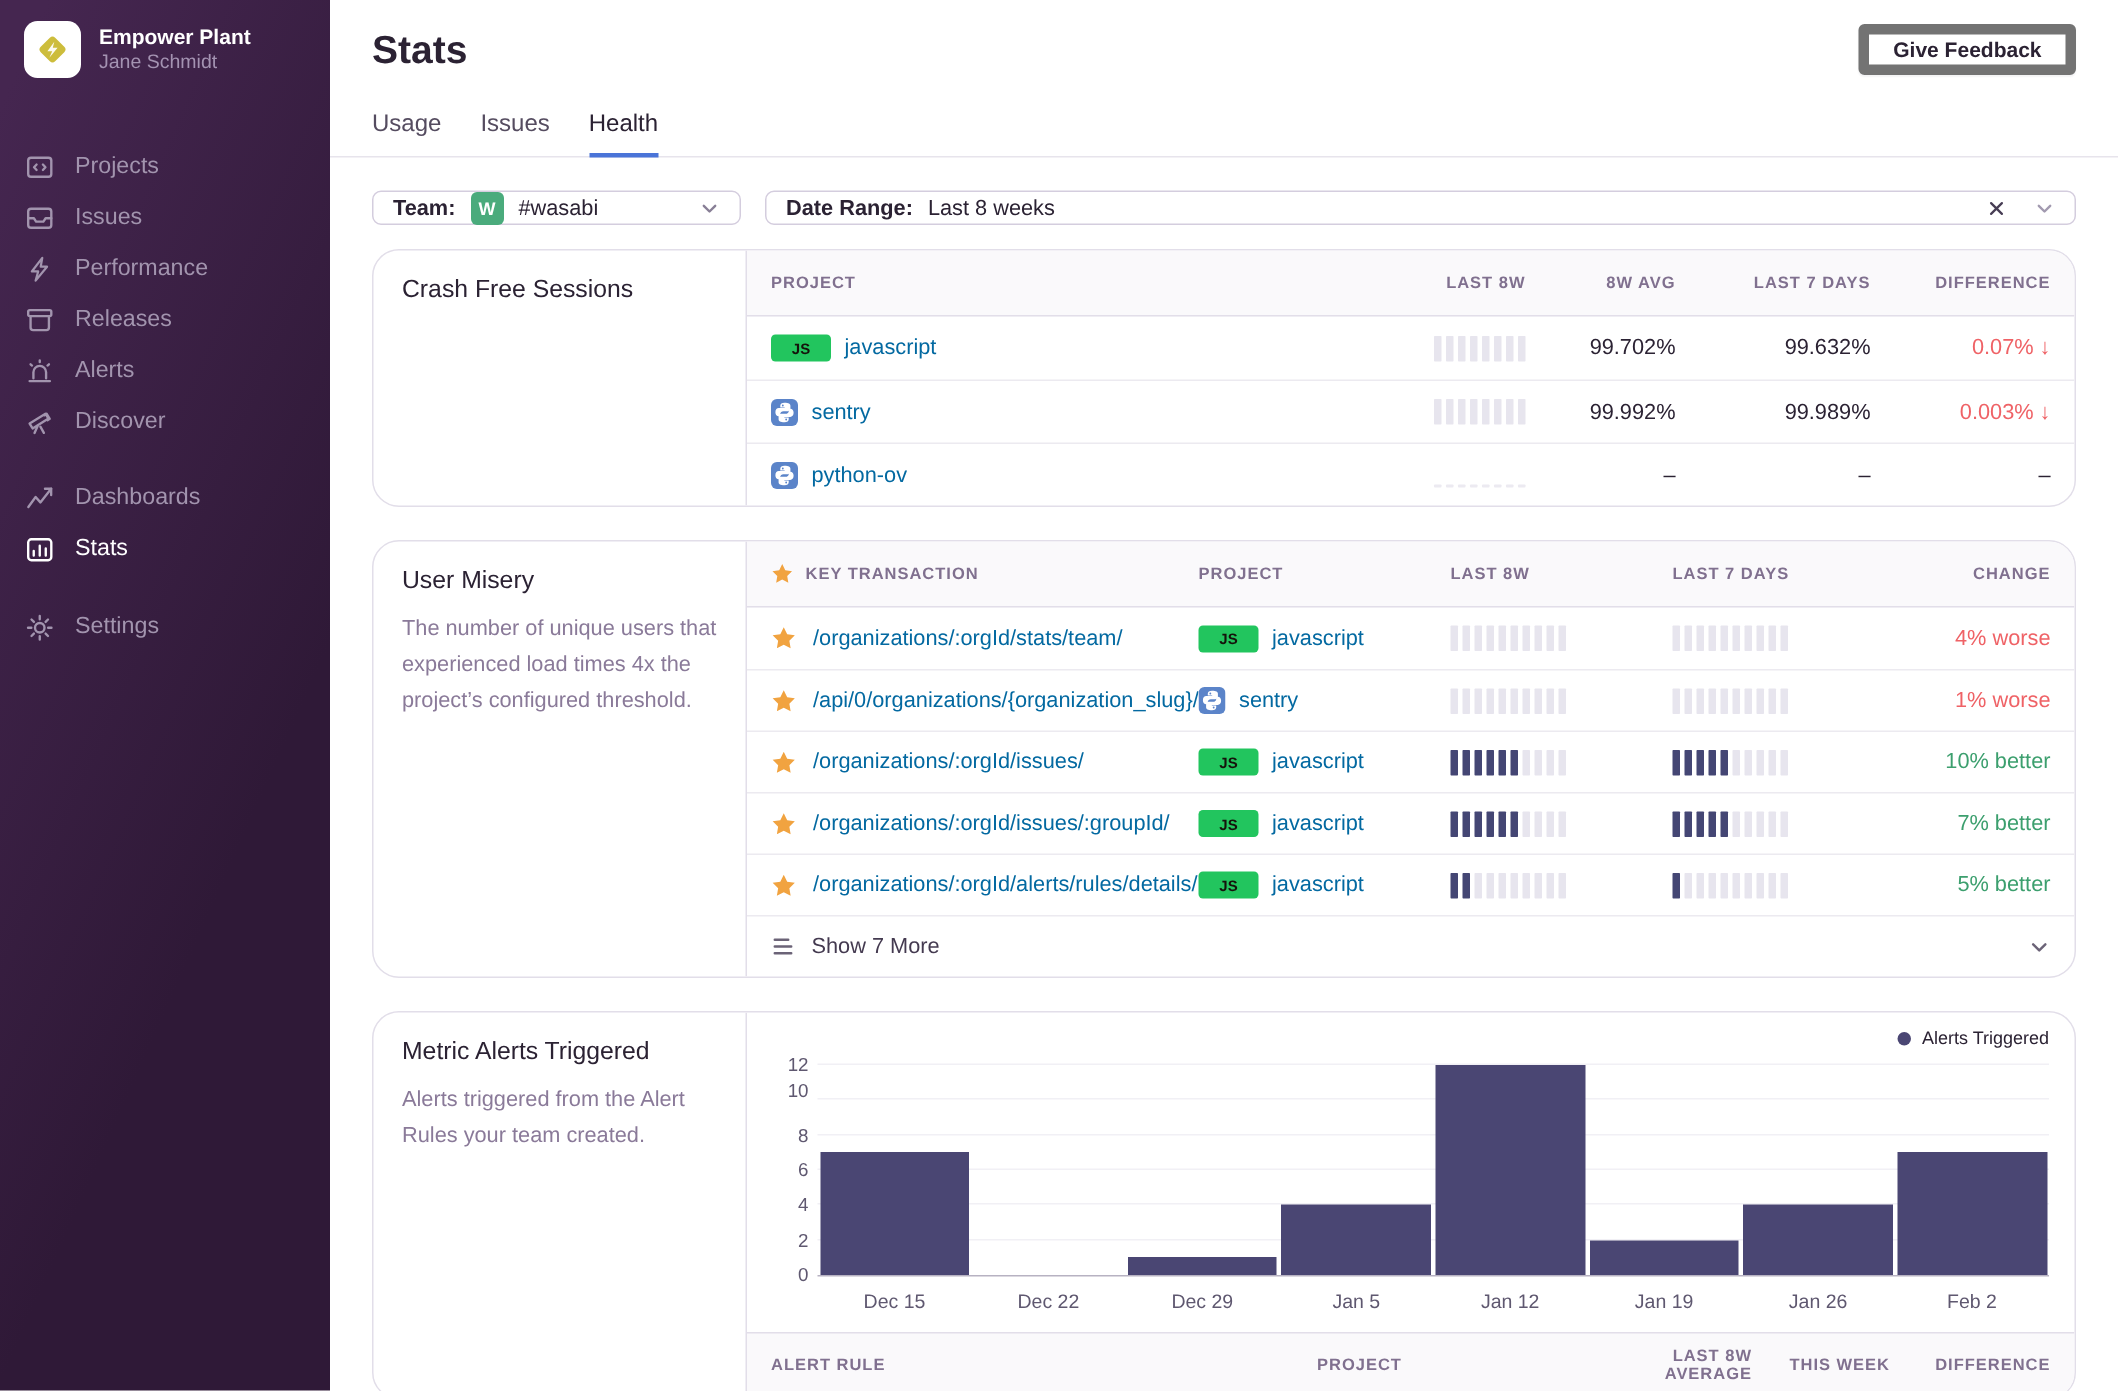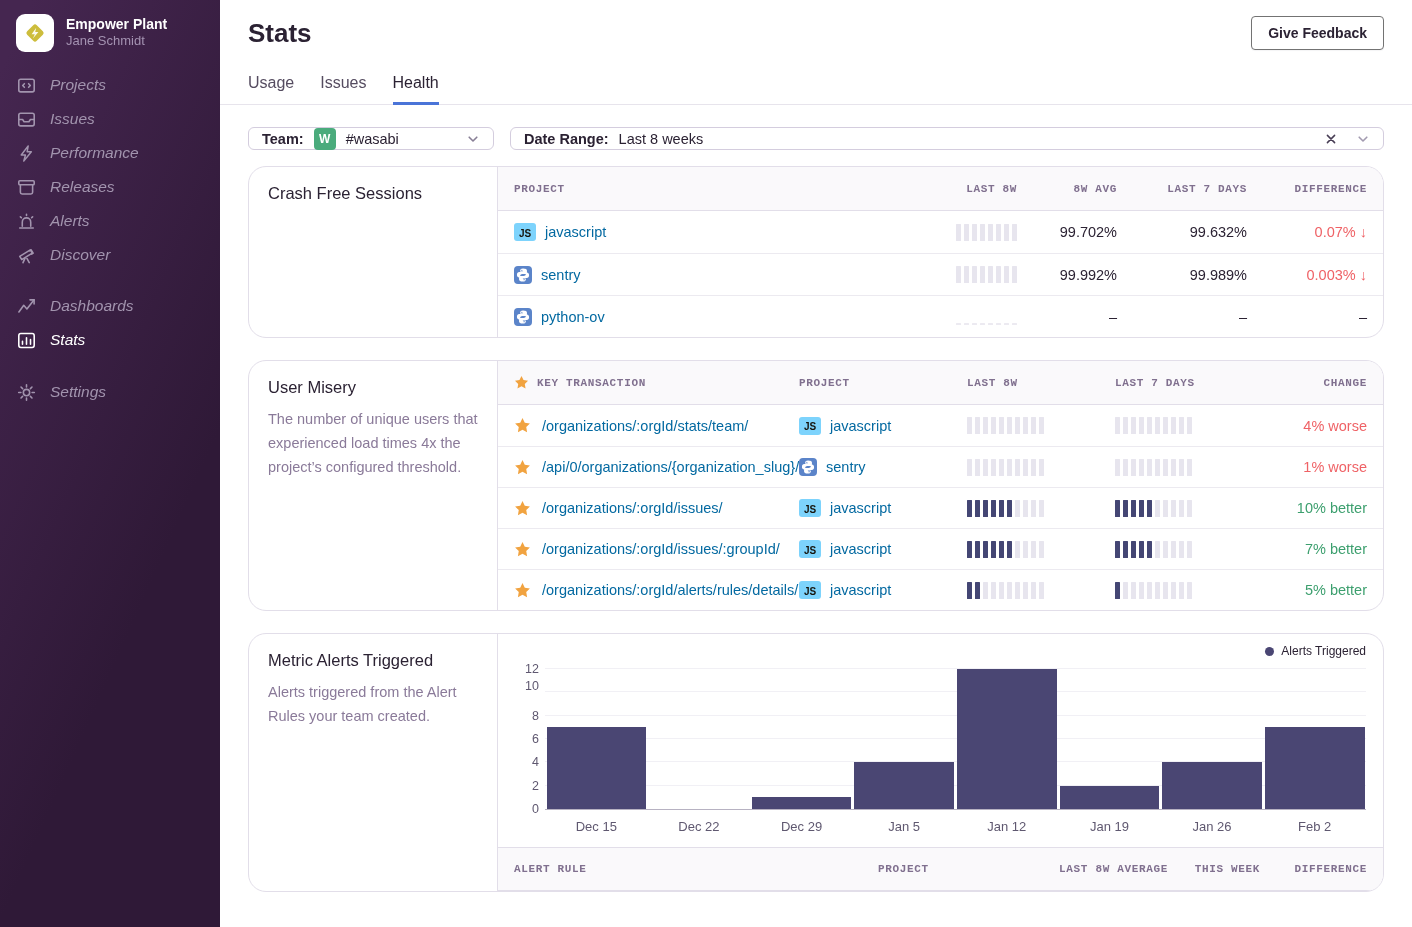--- a/index.html
+++ b/index.html
@@ -7,34 +7,34 @@
     font-family:"Liberation Sans","DejaVu Sans",sans-serif; color:#2b2233; }
 
   
   .sidebar { position:absolute; left:0; top:0; width:220px; height:927px;
     background:linear-gradient(294deg,#2f1937 35%,#452650 95%); }
   .org-header { display:flex; align-items:center; gap:12px; padding:14px 16px 0; }
   .org-avatar { width:38px; height:38px; background:#fff; border-radius:9px;
     display:flex; align-items:center; justify-content:center; flex:none; }
   .org-name { font-size:14px; font-weight:700; color:#fff; line-height:1.25; }
   .user-name { font-size:13px; color:#a493b2; line-height:1.3; }
-  .nav { margin-top:16px;font-style:italic; }
+  .nav { margin-top:42px; }
   .nav-item { display:flex; align-items:center; gap:14px; padding:7.5px 17px;
     color:#a294ae; font-size:15.5px; cursor:pointer; }
   .nav-item svg { flex:none; }
   .nav-item.active { color:#fff; }
   .nav-gap { height:17px; }
   .nav-gap.big { height:18px; }
 
   
   .main { position:absolute; left:220px; top:0; width:1192px; height:927px; background:#fff; }
   .page-header { display:flex; justify-content:space-between; align-items:flex-start;
     padding:16px 28px 0; }
   .page-title { font-size:26px; font-weight:700; color:#2b2233; margin-top:2px; }
-  .feedback-btn { height:34px; padding:0 16px; background:#fff; border:1px solid #737373;
+  .feedback-btn { height:34px; padding:0 16px; background:#fff; border:7px solid #737373;
     border-radius:4px; font-family:inherit; font-size:14px; font-weight:700; color:#2b2233;
     box-shadow:0 1px 1px rgba(40,30,60,.05); cursor:pointer; }
   .tabs { display:flex; gap:26px; padding:0 28px; margin-top:24px; border-bottom:1px solid #e7e4ec; }
   .tab { padding-bottom:10px; font-size:16px; color:#554c60; border-bottom:3px solid transparent;
     margin-bottom:-1px; cursor:pointer; }
   .tab.active { color:#2b2233; border-bottom-color:#4a74d8; }
 
   .content { padding:22px 28px 0; }
 
   
@@ -53,21 +53,21 @@
 
   
   .panel { display:flex; border:1px solid #e2dee9; border-radius:18px; background:#fff;
     margin-bottom:22px; overflow:hidden; }
   .panel-desc { width:249px; min-width:249px; border-right:1px solid #e2dee9; padding:17px 19px; }
   .panel-title { font-size:16.5px; font-weight:400; color:#2b2233; margin-bottom:10px; }
   .panel-desc p { font-size:14.5px; color:#8a7a99; line-height:1.66; }
   .ptable { flex:1; min-width:0; }
   .thead { display:flex; align-items:center; height:44px; background:#faf9fb;
     border-bottom:1px solid #e2dee9; padding:0 16px; font-size:11px; font-weight:700;
-    letter-spacing:.06em; color:#80708f;font-family:Liberation Mono, monospace; }
+    letter-spacing:.06em; color:#80708f; }
   .trow { display:flex; align-items:center; height:42px; padding:0 16px; font-size:14.5px; }
   .trow + .trow { border-top:1px solid #eceaf0; }
   .link { color:#0369a1; text-decoration:none; cursor:pointer; }
   .right { text-align:right; justify-content:flex-end; }
 
   
   .c-project { flex:1; display:flex; align-items:center; gap:9px; min-width:0; }
   .c-spark { width:120px; display:flex; justify-content:flex-end; }
   .c-avg { width:100px; text-align:right; }
   .c-7d { width:130px; text-align:right; }
@@ -82,21 +82,21 @@
   .m-change { width:102px; text-align:right; flex:none; }
 
   .neg { color:#ef6266; }
   .pos { color:#3c9f6e; }
 
   .spark { display:flex; align-items:flex-end; gap:3px; height:17px; }
   .spark i { width:5px; height:17px; background:#e7e5ee; border-radius:.5px; }
   .spark i.dk { background:#444674; }
   .spark i.dash { height:2.5px; background:#eceaf1; }
 
-  .js-badge { width:22px; height:18px; border-radius:3px; background:#7dd3fc; color:#15130b;
+  .js-badge { width:40px; height:18px; border-radius:3px; background:#22c55e; color:#15130b;
     font-size:10px; font-weight:700; display:flex; align-items:flex-end; justify-content:center;
     line-height:1.55; flex:none; }
   .py-badge { width:18px; height:18px; flex:none; }
 
   .show-more { display:flex; align-items:center; gap:11px; height:41px; padding:0 16px;
     border-top:1px solid #eceaf0; font-size:14.5px; color:#443a50; cursor:pointer; }
 
   
   .chart-wrap { flex:1; min-width:0; position:relative; padding:12px 17px 0; }
   .legend { position:absolute; top:10px; right:17px; display:flex; align-items:center; gap:7px;
@@ -568,20 +568,31 @@
                   <i></i>
                   <i></i>
                   <i></i>
                   <i></i>
                   <i></i>
                 </span>
               </div>
               <div class="m-change"><span class="pos">5% better</span></div>
             </div>
           </div>
+        <div class="show-more">
+          <svg width="16" height="16" viewBox="0 0 16 16" fill="none" stroke="#6b6377" stroke-width="1.6" stroke-linecap="round">
+              <path d="M2.5 3.5h9M2.5 8h11M2.5 12.5h11"></path>
+            </svg>
+          <span>Show 7 More</span>
+          <span class="ml-auto icon-btn">
+            <svg width="15" height="15" viewBox="0 0 14 14" fill="none" stroke="#6b6377" stroke-width="1.5" stroke-linecap="round" stroke-linejoin="round">
+                <path d="M3.2 5.2L7 9l3.8-3.8"></path>
+              </svg>
+          </span>
+        </div>
       </div>
     </div>
 
     <div class="panel" style="margin-bottom:0">
       <div class="panel-desc">
         <div class="panel-title">Metric Alerts Triggered</div>
         <p>Alerts triggered from the Alert Rules your team created.</p>
       </div>
       <div class="chart-wrap">
         <div class="legend">

